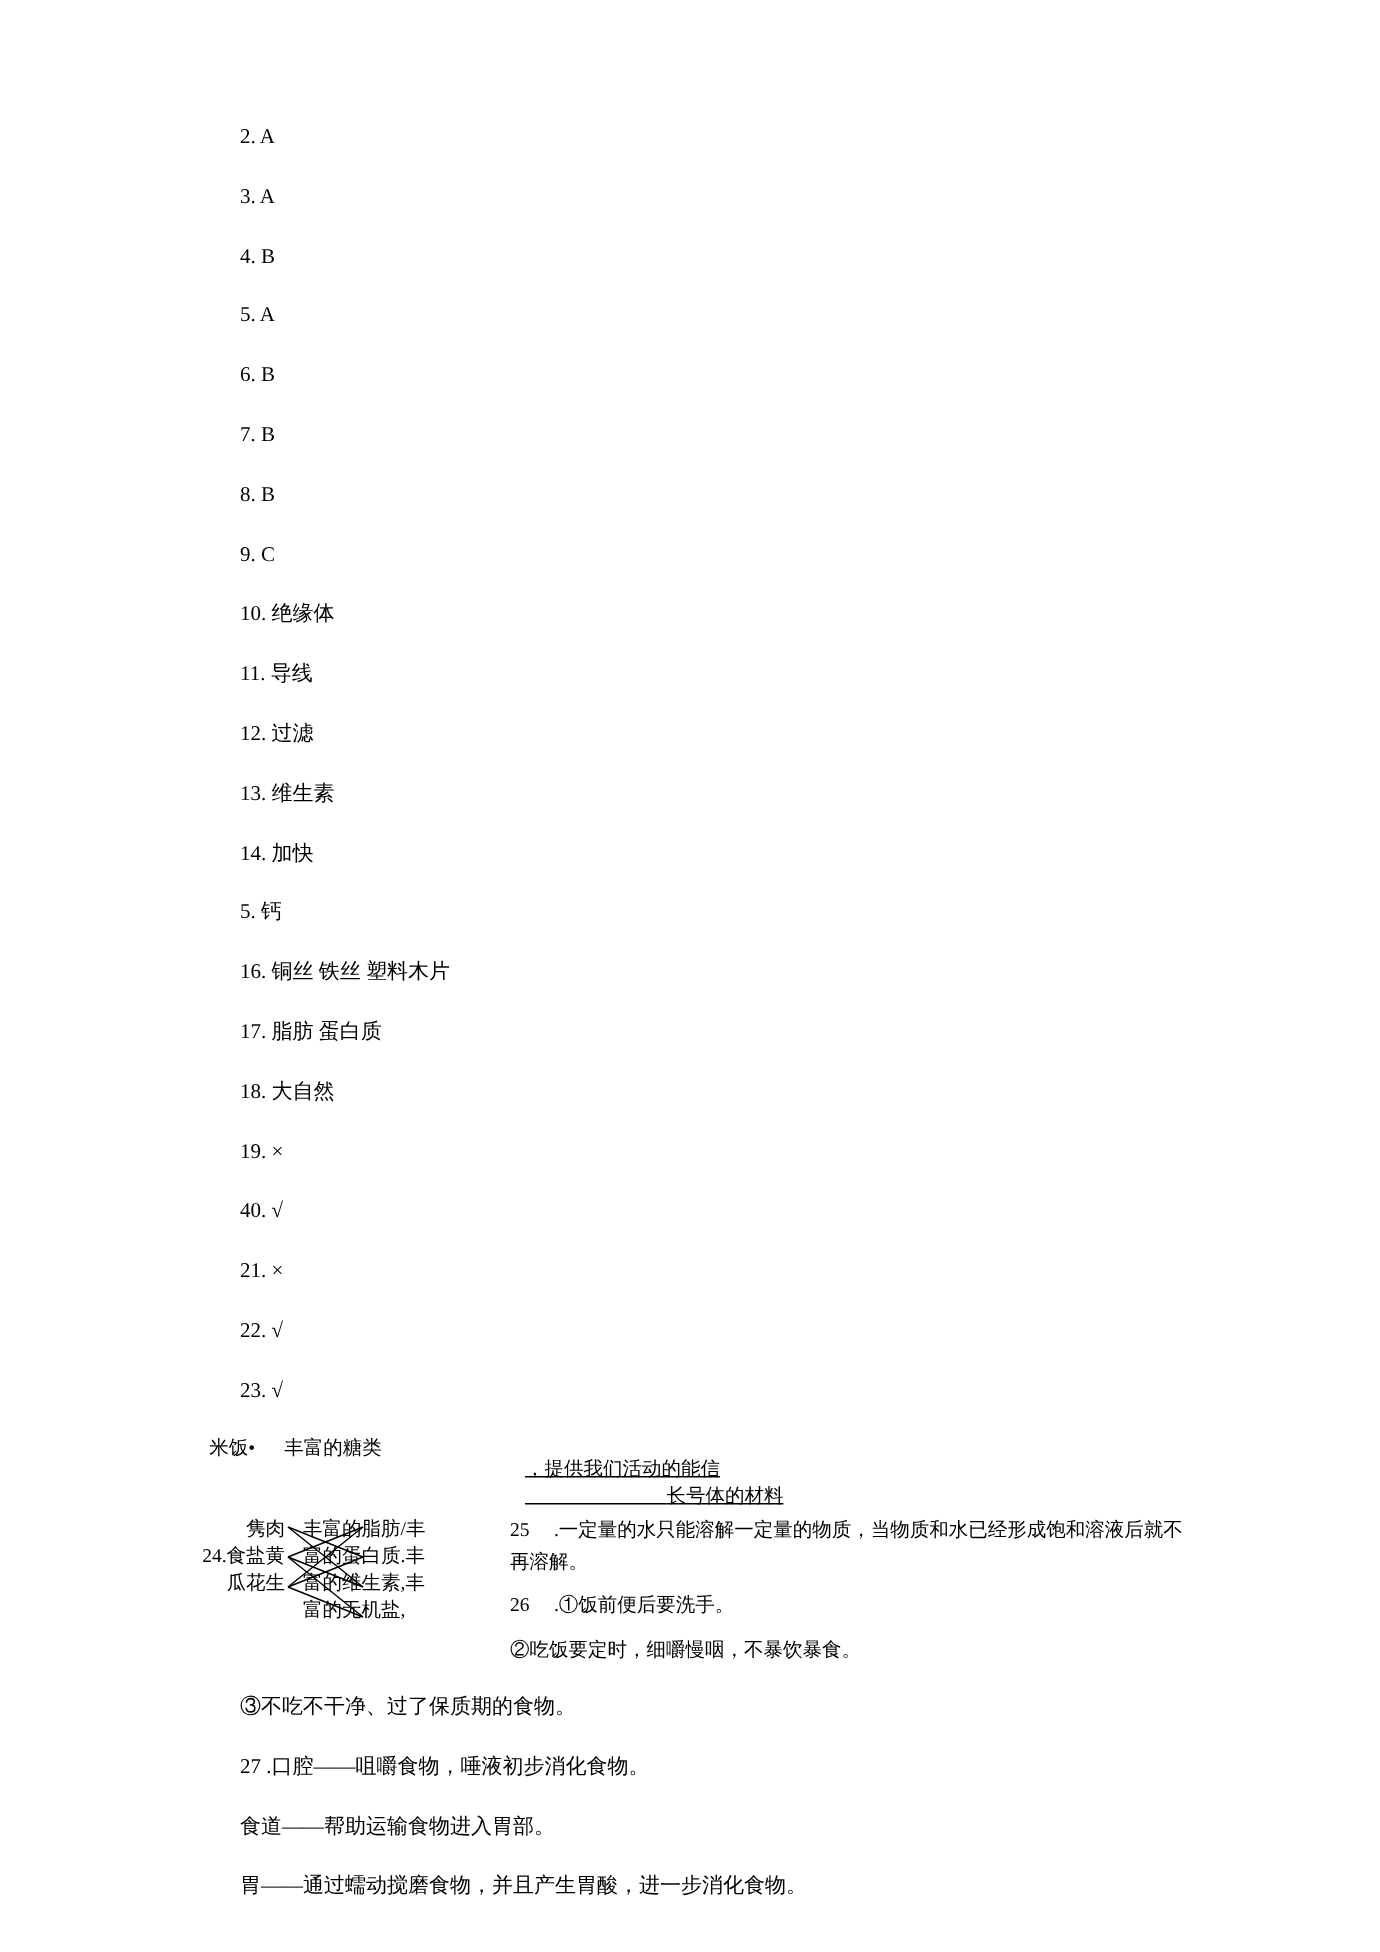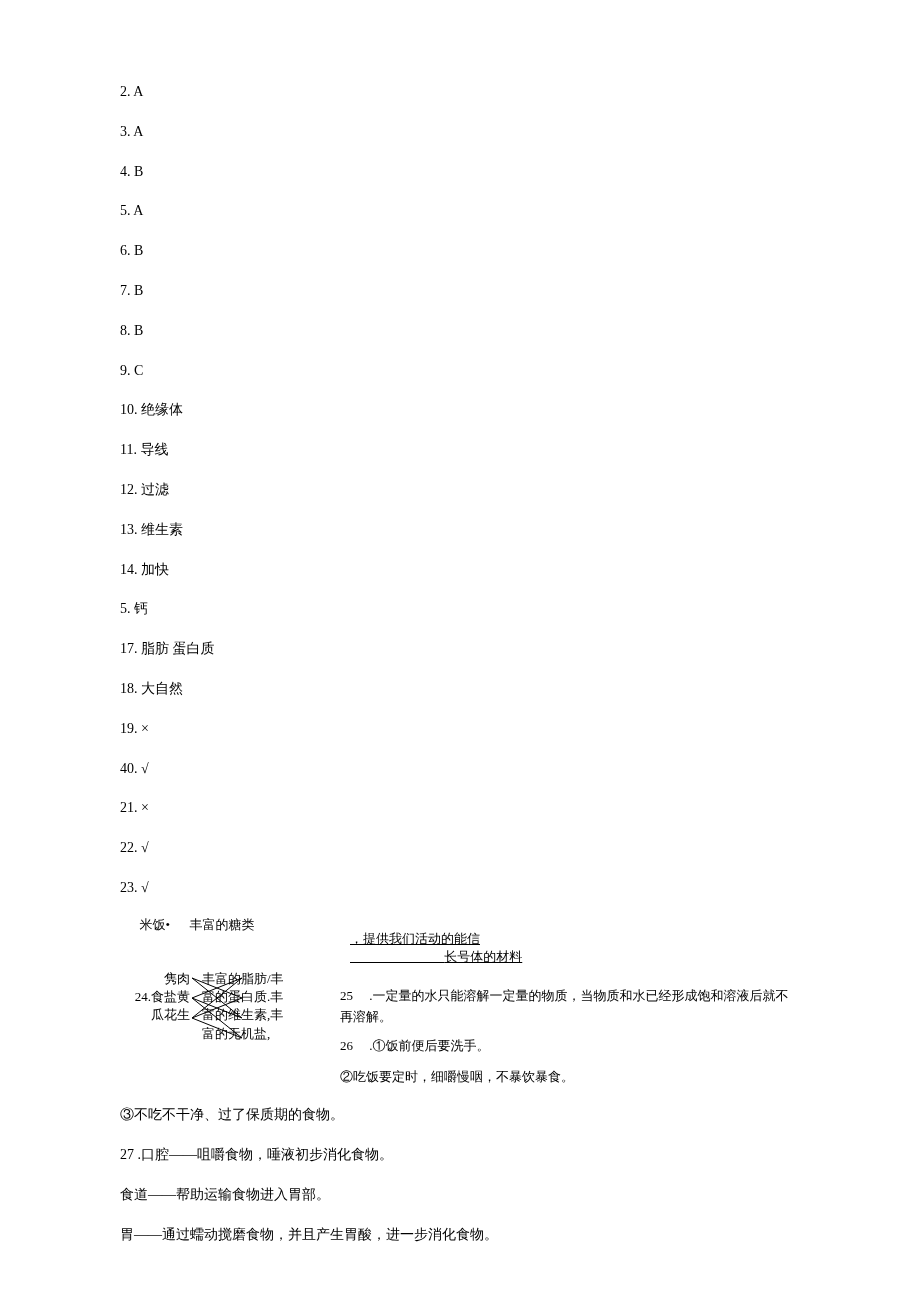--- a/index.html
+++ b/index.html
@@ -11,20 +11,21 @@
     color: #000;
     width: 920px;
   }
   .page {
     padding: 80px 120px 60px 120px;
     box-sizing: border-box;
     line-height: 1.7;
   }
   .item {
     margin-bottom: 16px;
+    margin-left: 40px;
   }
   .flow-row {
     position: relative;
     margin-top: 4px;
     margin-bottom: 16px;
   }
   .flow-labels {
     display: flex;
     margin-bottom: 2px;
   }
@@ -52,21 +53,21 @@
   .flow-right {
     flex: 1;
     font-size: 13px;
     line-height: 1.6;
   }
   .two-col-top {
     display: flex;
   }
   .top-left { width: 230px; font-size:13px; line-height:1.4;}
   .top-right { flex:1; font-size:13px; line-height:1.4; padding-top:14px;text-decoration:underline;}
-  .q25 { margin-bottom:6px;margin-top:16px;}
+  .q25 { margin-bottom:6px;}
   .q26 { margin-top:8px;}
   .num { display:inline-block; }
 </style>
 </head>
 <body>
 
 <div class="page">
 
   <div class="item"><span>2.</span>  <span>A</span></div>
   <div class="item"><span>3.</span>  <span>A</span></div>
@@ -77,20 +78,21 @@
   <div class="item"><span>8.</span>  <span>B</span></div>
   <div class="item"><span>9.</span>  <span>C</span></div>
   <div class="item"><span>10.</span> <span>绝缘体</span></div>
   <div class="item"><span>11.</span> <span> 导线</span></div>
 
 
   <div class="item"><span>12.</span> <span> 过滤</span></div>
   <div class="item"><span>13.</span> <span> 维生素</span></div>
   <div class="item"><span>14.</span> <span> 加快</span></div>
   <div class="item"><span>5.</span> <span> 钙</span></div>
+  <div class="item"><span>16.</span> <span> 铜丝 铁丝      塑料木片</span></div>
   <div class="item"><span>17.</span> <span> 脂肪 蛋白质</span></div>
   <div class="item"><span>18.</span> <span> 大自然</span></div>
   <div class="item"><span>19.</span> <span> ×</span></div>
   <div class="item"><span>40.</span> <span> √</span></div>
   <div class="item"><span>21.</span> <span> ×</span></div>
   <div class="item"><span>22.</span> <span> √</span></div>
   <div class="item"><span>23.</span> <span> √</span></div>
 
   <div class="two-col-top">
     <div class="top-left">

